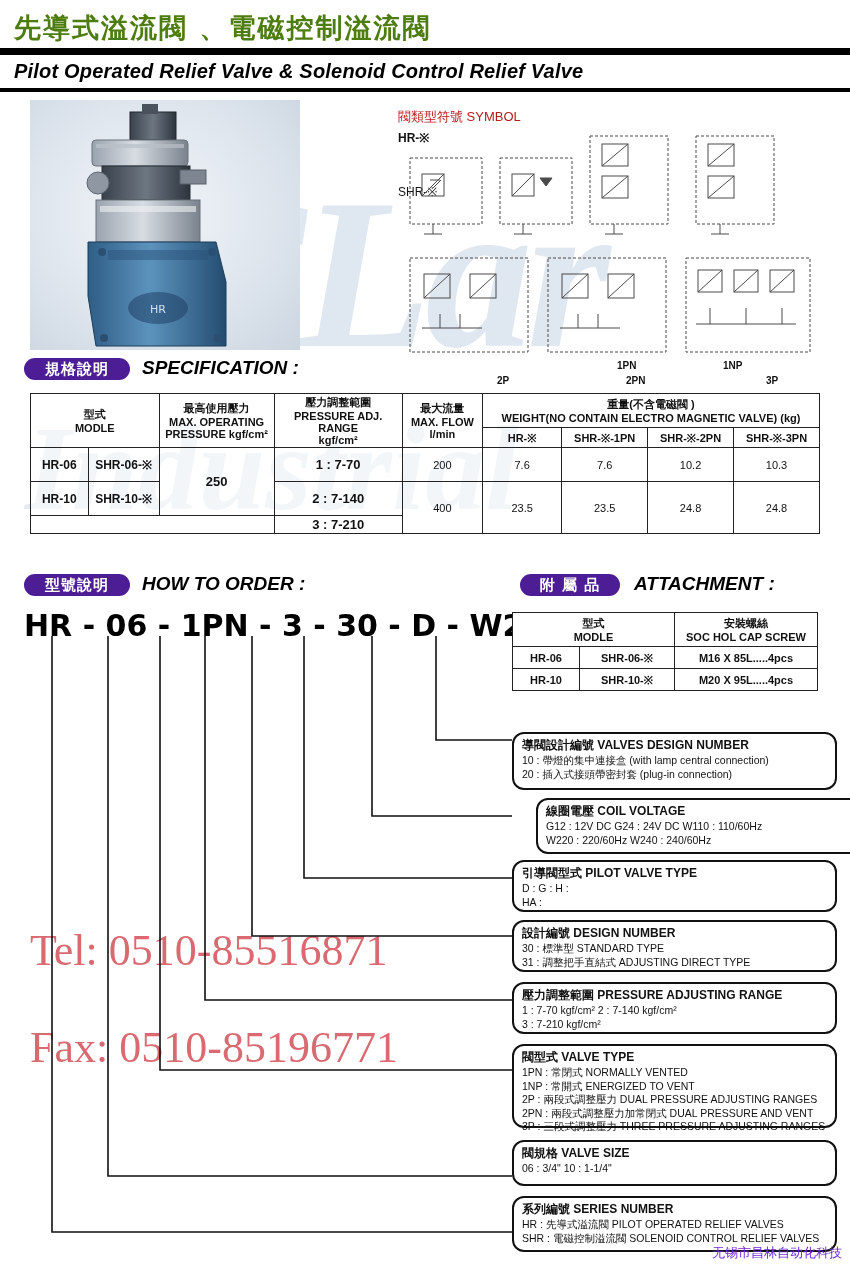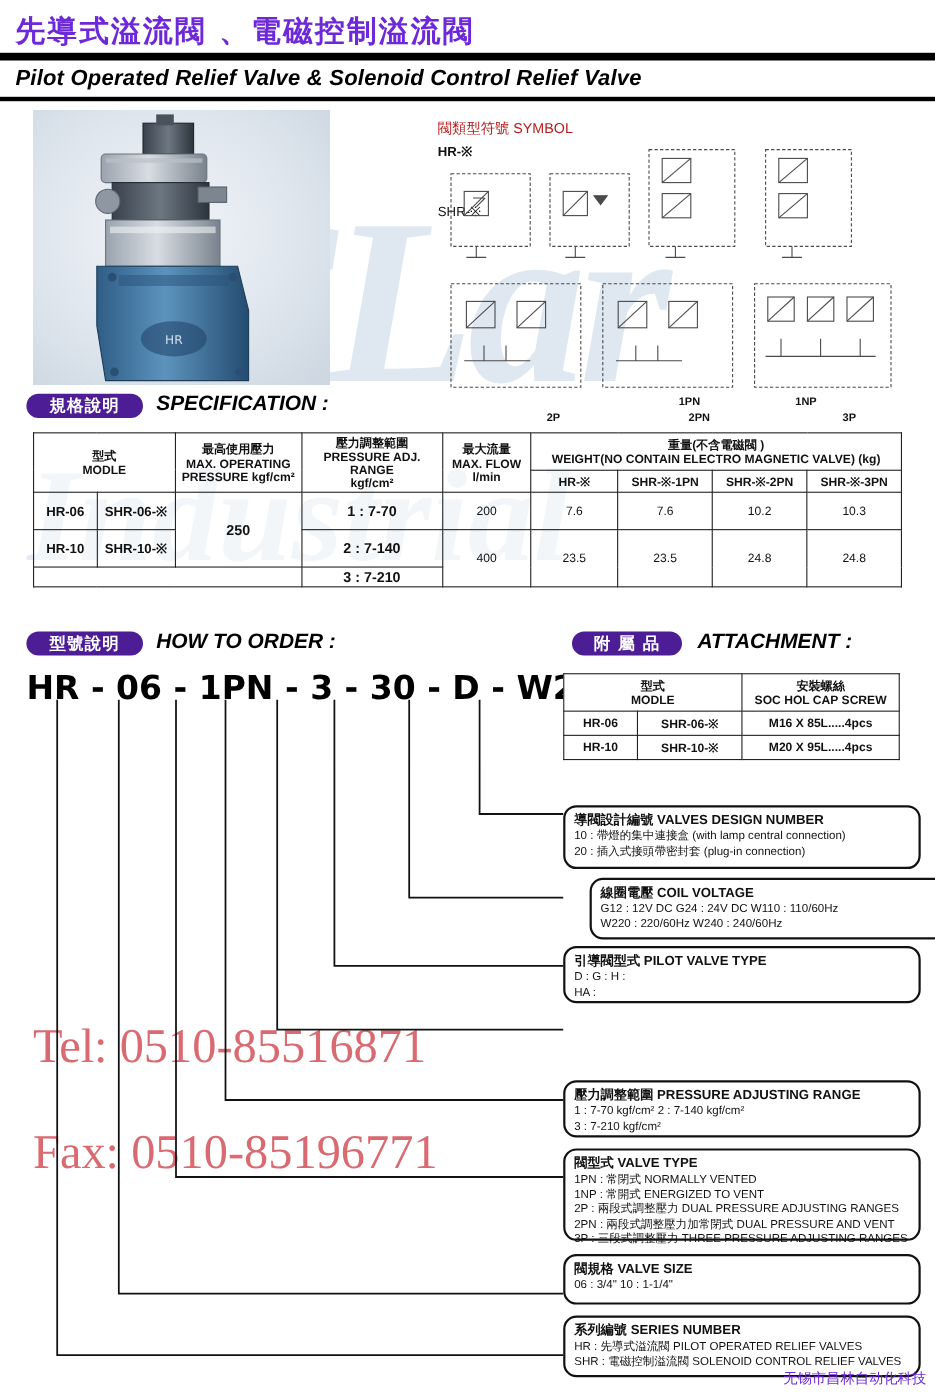--- a/index.html
+++ b/index.html
@@ -10,21 +10,21 @@
     color:#111;
     overflow:hidden;
   }
   .page{position:relative;width:850px;height:1268px;}
 
   
   .hdr-cn{
     position:absolute;left:14px;top:10px;width:700px;height:34px;
     font-size:27px;font-weight:bold;letter-spacing:2px;
     font-family:"DejaVu Sans", sans-serif;
-    color:#6d28d9;
+    color:#4d7c0f;
   }
   .hdr-rule{
     position:absolute;left:0;top:48px;width:850px;height:7px;background:#000;
   }
   .hdr-en{
     position:absolute;left:14px;top:60px;width:760px;height:26px;
     font-size:20px;font-weight:bold;font-style:italic;color:#000;
     letter-spacing:.2px;
   }
   .hdr-en-rule{
@@ -355,20 +355,25 @@
     <div>G12 : 12V DC      G24 : 24V DC      W110 : 110/60Hz</div>
     <div>W220 : 220/60Hz    W240 : 240/60Hz</div>
   </div>
 
   <div class="box" style="left:512px;top:860px;width:325px;height:52px;">
     <div class="ttl">引導閥型式  PILOT VALVE TYPE</div>
     <div>D :            G :            H :</div>
     <div>HA :</div>
   </div>
 
+  <div class="box" style="left:512px;top:920px;width:325px;height:52px;">
+    <div class="ttl">設計編號  DESIGN NUMBER</div>
+    <div>30 : 標準型  STANDARD TYPE</div>
+    <div>31 : 調整把手直結式  ADJUSTING DIRECT TYPE</div>
+  </div>
 
   <div class="box" style="left:512px;top:982px;width:325px;height:52px;">
     <div class="ttl">壓力調整範圍 PRESSURE ADJUSTING RANGE</div>
     <div>1 : 7-70 kgf/cm²          2 : 7-140 kgf/cm²</div>
     <div>3 : 7-210 kgf/cm²</div>
   </div>
 
   <div class="box" style="left:512px;top:1044px;width:325px;height:84px;">
     <div class="ttl">閥型式  VALVE TYPE</div>
     <div>1PN : 常閉式  NORMALLY VENTED</div>

